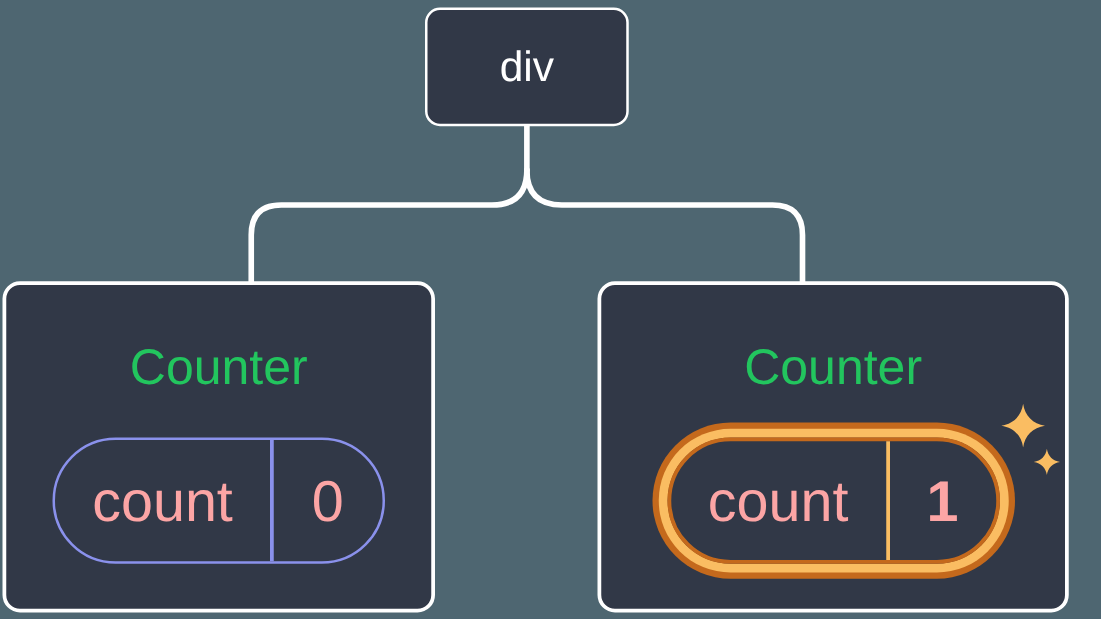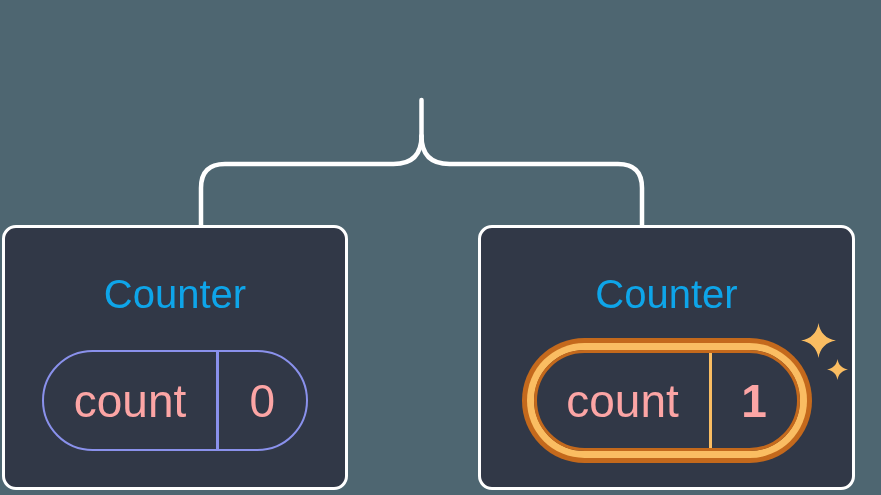--- a/index.html
+++ b/index.html
@@ -41,21 +41,21 @@
   .node-counter {
     top: 225px;
     height: 265px;
   }
   .node-counter.left  { left: 2px;   width: 346px; }
   .node-counter.right { left: 478px; width: 377px; }
   .counter-title {
     position: absolute;
     top: 46px; left: 0; right: 0;
     text-align: center;
-    color: #0ea5e9;
+    color: #22c55e;
     font-size: 40px;
     line-height: 1;
   }
   .state-pill {
     position: absolute;
     top: 122px;
     left: calc(50% - 133px);
     width: 266px; height: 101px;
     box-sizing: border-box;
     border: 2.5px solid #8A91EC;
@@ -101,20 +101,23 @@
 <div class="canvas">
 
   <svg class="connector-svg" viewBox="0 0 881 495" xmlns="http://www.w3.org/2000/svg">
     <g fill="none" stroke="#FFFFFF" stroke-width="4.5" stroke-linecap="round">
       <path d="M421.5 100 L421.5 136"></path>
       <path d="M421.5 136 Q421.5 164 393.5 164 L225 164 Q201 164 201 188 L201 226"></path>
       <path d="M421.5 136 Q421.5 164 449.5 164 L618 164 Q642 164 642 188 L642 226"></path>
     </g>
   </svg>
 
+  <div class="node node-root">
+    <span class="root-label">div</span>
+  </div>
 
   <div class="node node-counter left">
     <div class="counter-title">Counter</div>
     <div class="state-pill">
       <span class="state-key">count</span>
       <span class="state-sep"></span>
       <span class="state-val">0</span>
     </div>
   </div>
 

